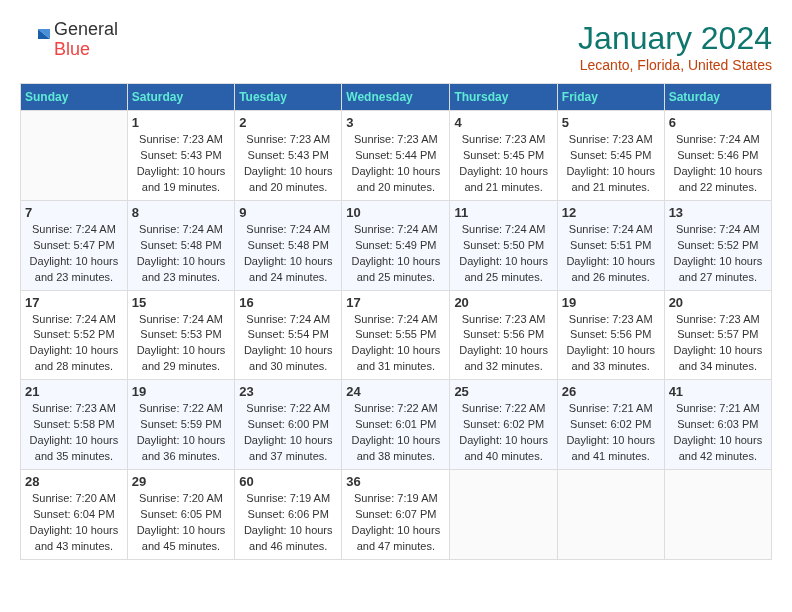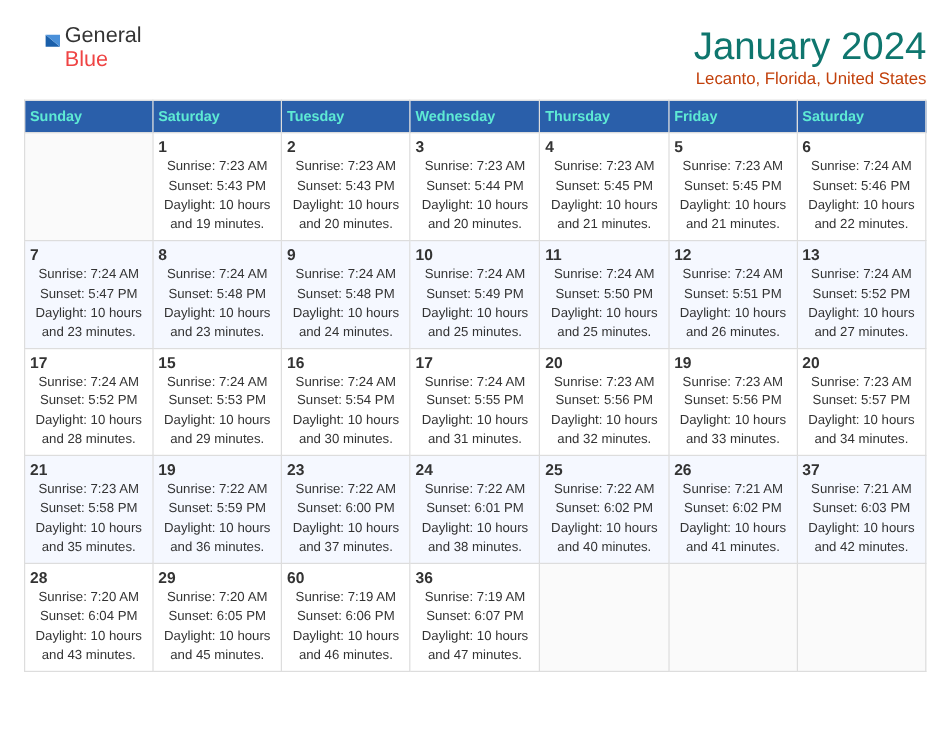--- a/index.html
+++ b/index.html
@@ -310,21 +310,21 @@
 and 40 minutes.</div>
         </td>
         <td>
           <span class="day-num">26</span>
           <div class="day-info" style="white-space: pre-line;">Sunrise: 7:21 AM
 Sunset: 6:02 PM
 Daylight: 10 hours
 and 41 minutes.</div>
         </td>
         <td>
-          <span class="day-num">37</span>
+          <span class="day-num">41</span>
           <div class="day-info" style="white-space: pre-line;">Sunrise: 7:21 AM
 Sunset: 6:03 PM
 Daylight: 10 hours
 and 42 minutes.</div>
         </td>
       </tr>
       <tr>
         <td>
           <span class="day-num">28</span>
           <div class="day-info" style="white-space: pre-line;">Sunrise: 7:20 AM

